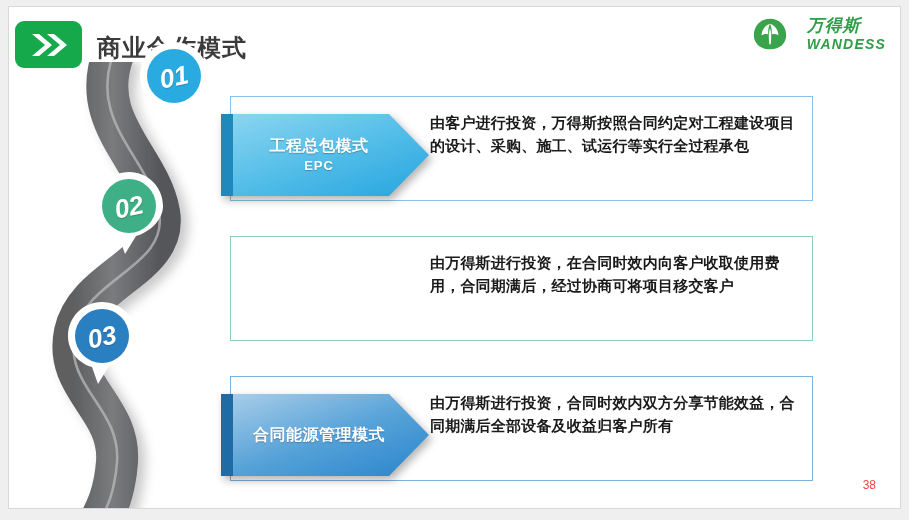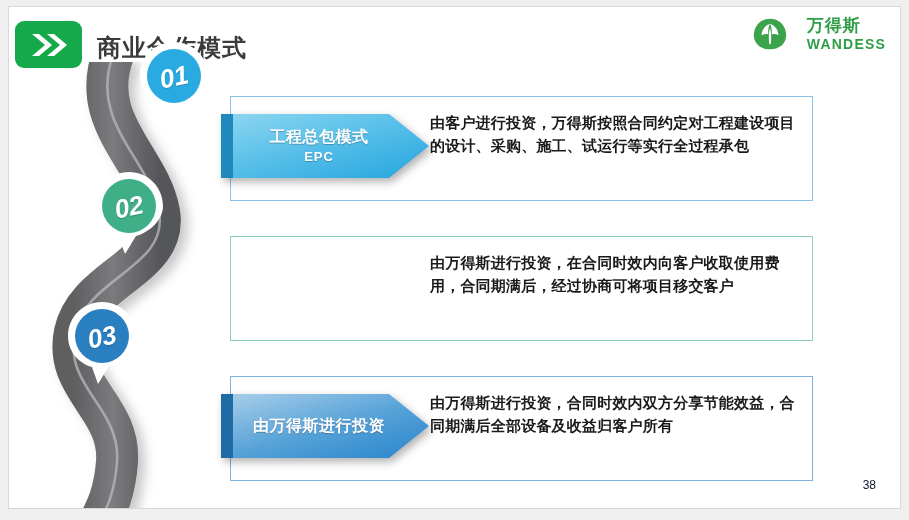--- a/index.html
+++ b/index.html
@@ -51,20 +51,21 @@
   }
 
   
   .logo {
     position: absolute;
     right: 14px;
     top: 10px;
     display: flex;
     align-items: center;
     gap: 20px;
+    font-style: italic;
   }
   .logo-mark { width: 34px; height: 34px; display: block; }
   .logo-text { display: flex; flex-direction: column; line-height: 1; }
   .logo-cn {
     font-size: 17px;
     font-weight: bold;
     color: #2f9e46;
     letter-spacing: 1px;
   }
   .logo-en {
@@ -125,21 +126,21 @@
   .row-1 { top: 89px; }
   .row-2 { top: 229px; border-color: #8ecfbc; }
   .row-3 { top: 369px; border-color: #7fb2dd; }
 
   
   .banner {
     position: absolute;
     left: -10px;
     top: 17px;
     width: 208px;
-    height: 64px;
+    height: 82px;
     display: flex;
     align-items: center;
     justify-content: center;
     filter: drop-shadow(3px 4px 4px rgba(0,0,0,0.30));
   }
   .banner-shape {
     position: absolute;
     left: 0; top: 0;
     width: 100%; height: 100%;
   }
@@ -168,21 +169,21 @@
     color: #1a1a1a;
     letter-spacing: 0.2px;
   }
 
   
   .page-num {
     position: absolute;
     right: 24px;
     bottom: 16px;
     font-size: 12px;
-    color: #0f172a;
+    color: #ef4444;
   }
 </style>
 </head>
 <body>
 
 <div class="slide">
 
   <div class="header-icon">
     <svg width="40" height="26" viewBox="0 0 40 26" aria-hidden="true">
       <path d="M3 2 L16 13 L3 24 L10 24 L23 13 L10 2 Z" fill="#ffffff"></path>
@@ -278,21 +279,21 @@
           <linearGradient id="bg3" x1="0" y1="0" x2="0.85" y2="1">
             <stop offset="0%" stop-color="#a7cde9"></stop>
             <stop offset="55%" stop-color="#56a2d8"></stop>
             <stop offset="100%" stop-color="#2f89cd"></stop>
           </linearGradient>
         </defs>
         <rect x="0" y="0" width="12" height="73" fill="#1f6ba5"></rect>
         <path d="M12 0 L168 0 L208 36.5 L168 73 L12 73 Z" fill="url(#bg3)"></path>
       </svg>
       <span class="banner-label">
-        <span class="banner-cn">由万得斯进行投资</span>
+        <span class="banner-cn">合同能源管理模式</span>
       </span>
     </div>
     <div class="row-body">由万得斯进行投资，合同时效内双方分享节能效益，合同期满后全部设备及收益归客户所有</div>
   </div>
 
   <div class="page-num">38</div>
 
 </div>
 
 </body></html>

